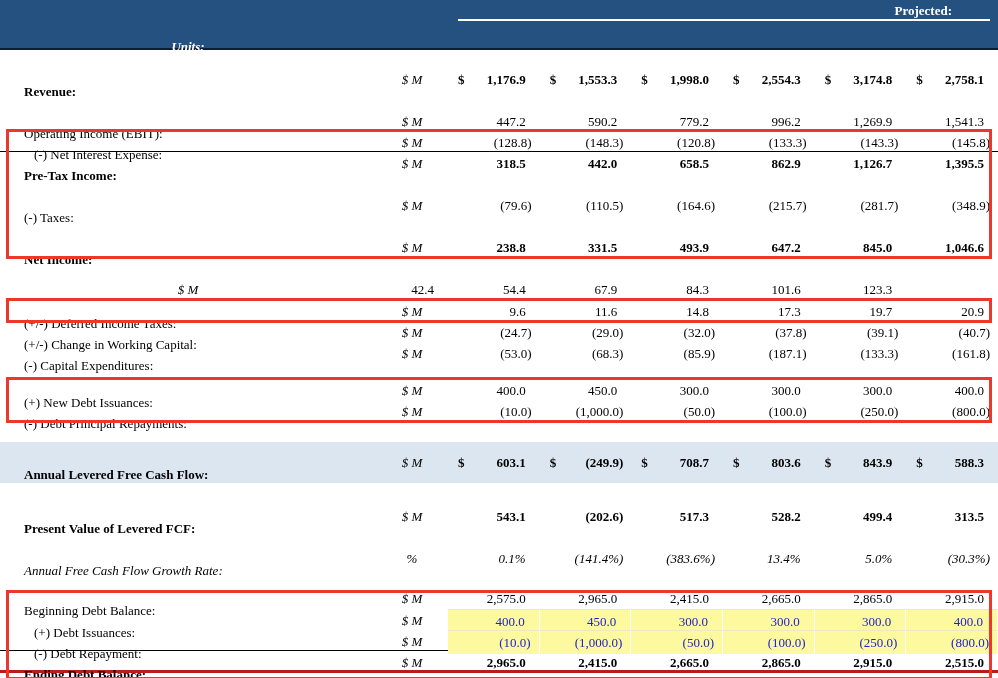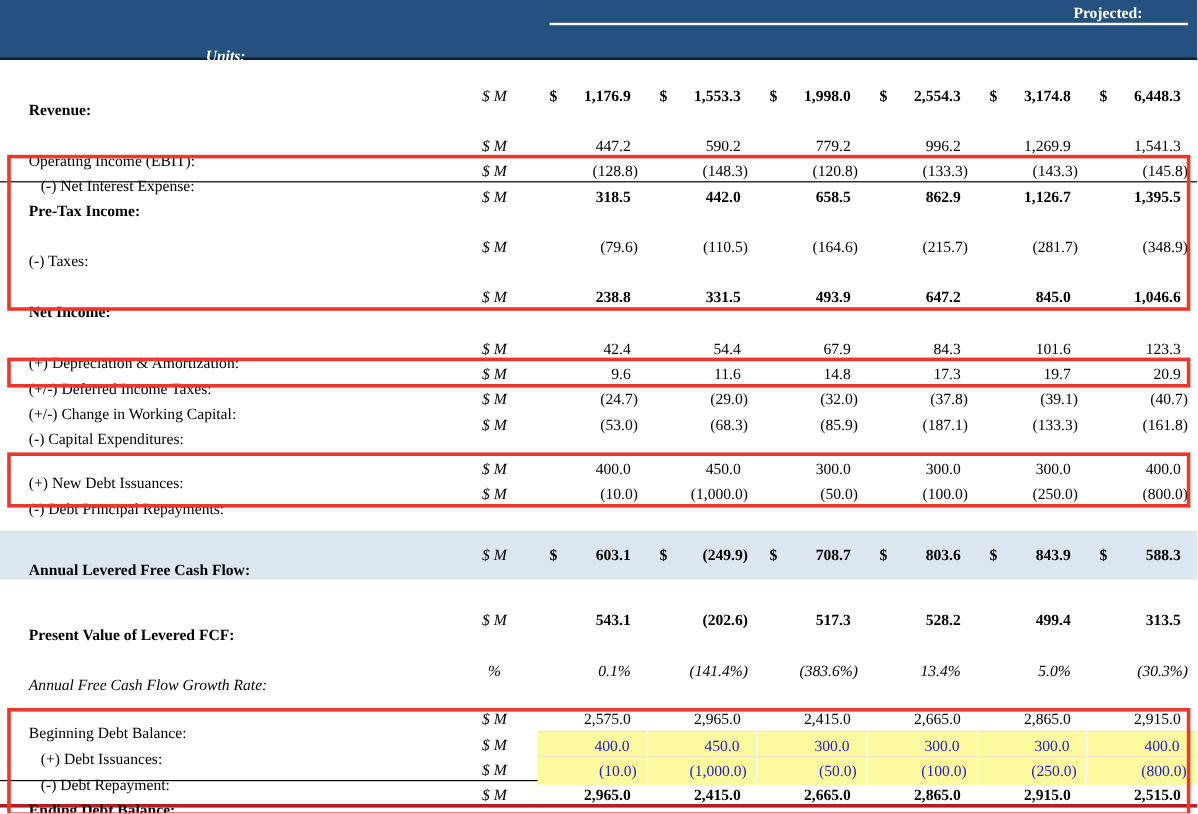--- a/index.html
+++ b/index.html
@@ -124,21 +124,21 @@
         <div class="cell pos dollar">
           <span>$</span>
           <span>2,554.3</span>
         </div>
         <div class="cell pos dollar">
           <span>$</span>
           <span>3,174.8</span>
         </div>
         <div class="cell pos dollar">
           <span>$</span>
-          <span>6,448.3</span>
+          <span>2,758.1</span>
         </div>
       </div>
       <div class="sp" style="height: 21px;"></div>
       <div class="row" id="row-ebit">
         <div class="label">Operating Income (EBIT):</div>
         <div class="units">$ M</div>
         <div class="cell pos">447.2</div>
         <div class="cell pos">590.2</div>
         <div class="cell pos">779.2</div>
         <div class="cell pos">996.2</div>
@@ -182,21 +182,20 @@
         <div class="units">$ M</div>
         <div class="cell pos">238.8</div>
         <div class="cell pos">331.5</div>
         <div class="cell pos">493.9</div>
         <div class="cell pos">647.2</div>
         <div class="cell pos">845.0</div>
         <div class="cell pos">1,046.6</div>
       </div>
       <div class="sp" style="height: 22px;"></div>
       <div class="row" id="row-da">
-        <div class="label">(+) Depreciation &amp; Amortization:</div>
         <div class="units">$ M</div>
         <div class="cell pos">42.4</div>
         <div class="cell pos">54.4</div>
         <div class="cell pos">67.9</div>
         <div class="cell pos">84.3</div>
         <div class="cell pos">101.6</div>
         <div class="cell pos">123.3</div>
       </div>
       <div class="row" id="row-dit">
         <div class="label">(+/-) Deferred Income Taxes:</div>

